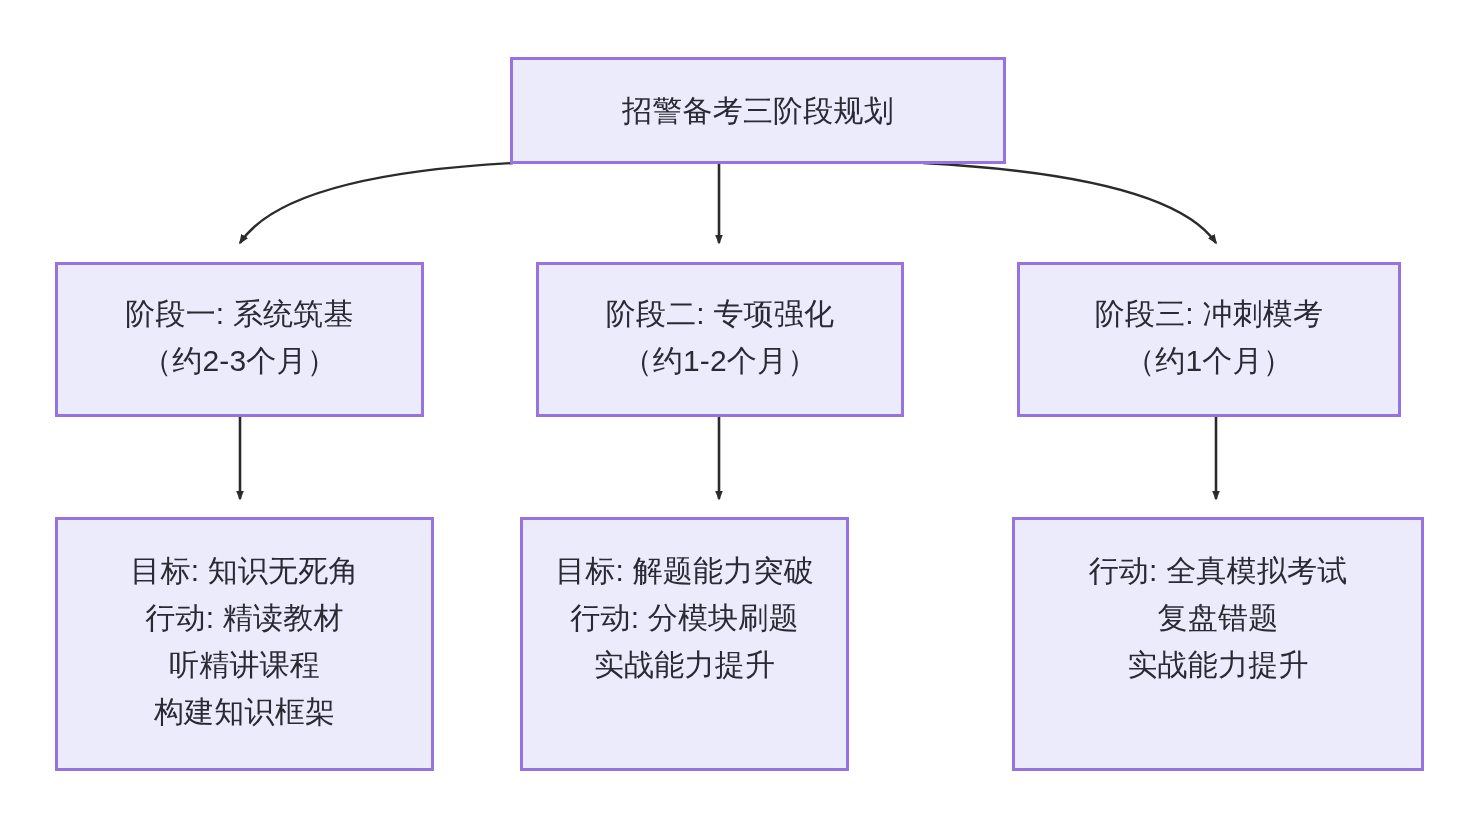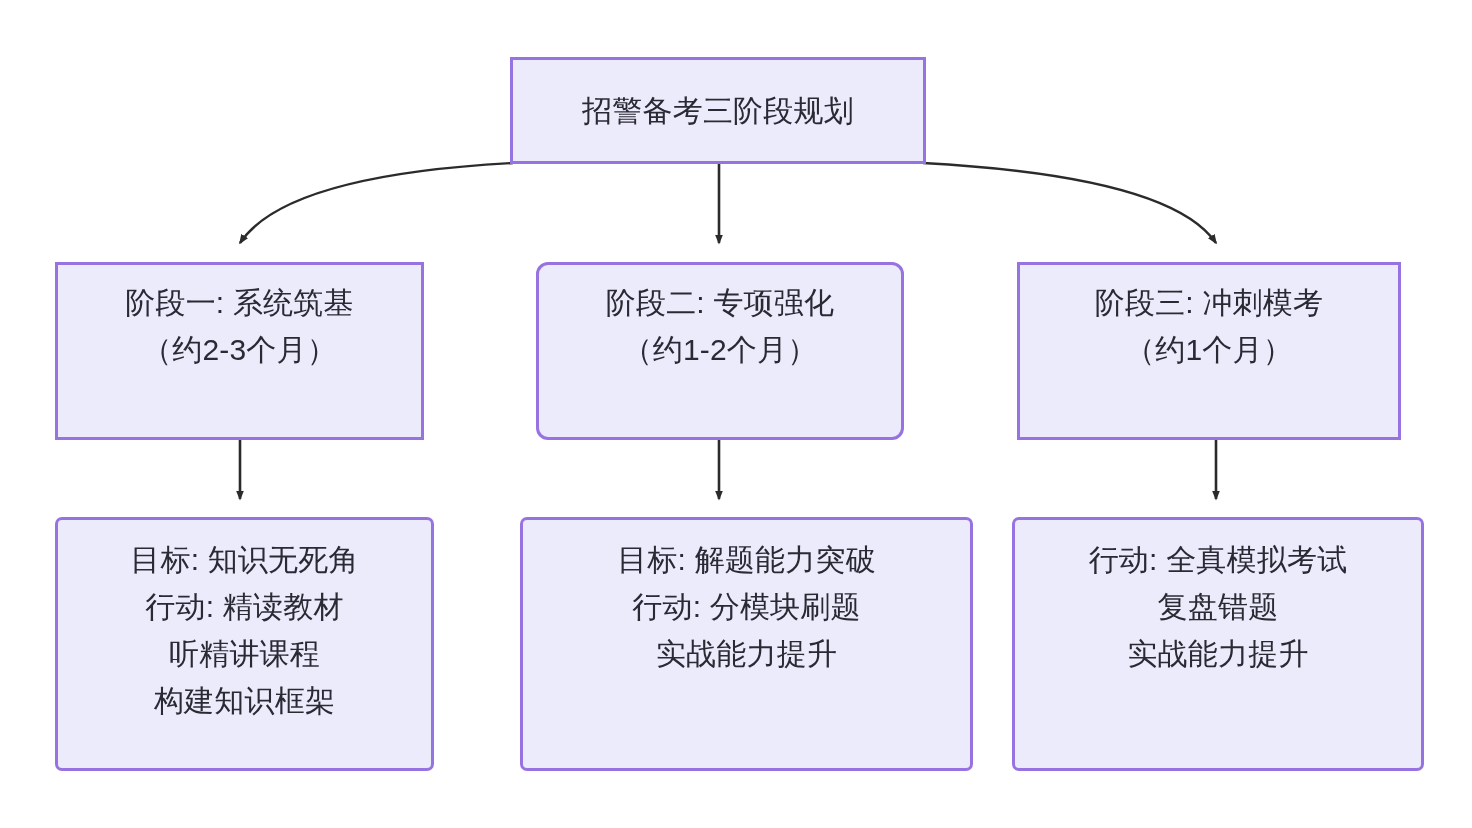--- a/index.html
+++ b/index.html
@@ -32,49 +32,48 @@
     box-sizing: border-box;
     background: #ECEBFB;
     border: 3px solid #9673E0;
     color: #2A2A35;
     text-align: center;
     letter-spacing: 0.2px;
   }
   .node-root {
     left: 510px;
     top: 57px;
-    width: 416px;
+    width: 496px;
     height: 107px;
     display: flex;
     align-items: center;
     justify-content: center;
     font-size: 30px;
     line-height: 40px;
   }
   .node-stage {
     top: 262px;
-    height: 178px;
-    padding-top: 14px;
+    height: 155px;
+    padding-top: 25px;
     font-size: 30px;
     line-height: 47px;
   }
   .node-stage-1 { left: 55px;   width: 369px; }
-  .node-stage-2 { left: 536px;  width: 368px; border-radius: 12px; }
+  .node-stage-2 { left: 536px;  width: 368px; }
   .node-stage-3 { left: 1017px; width: 384px; }
 
   .node-detail {
     top: 517px;
     height: 254px;
-    padding-top: 16px;
+    padding-top: 27px;
     font-size: 30px;
     line-height: 47px;
-    border-radius: 7px;
   }
   .node-detail-1 { left: 55px;   width: 379px; }
-  .node-detail-2 { left: 520px;  width: 453px; }
+  .node-detail-2 { left: 520px;  width: 329px; }
   .node-detail-3 { left: 1012px; width: 412px; }
 
   .node-line { display: block; white-space: nowrap; }
 </style>
 </head>
 <body>
 
 <div id="canvas">
 
   <svg id="edges" viewBox="0 0 1472 828" width="1472" height="828" xmlns="http://www.w3.org/2000/svg">

